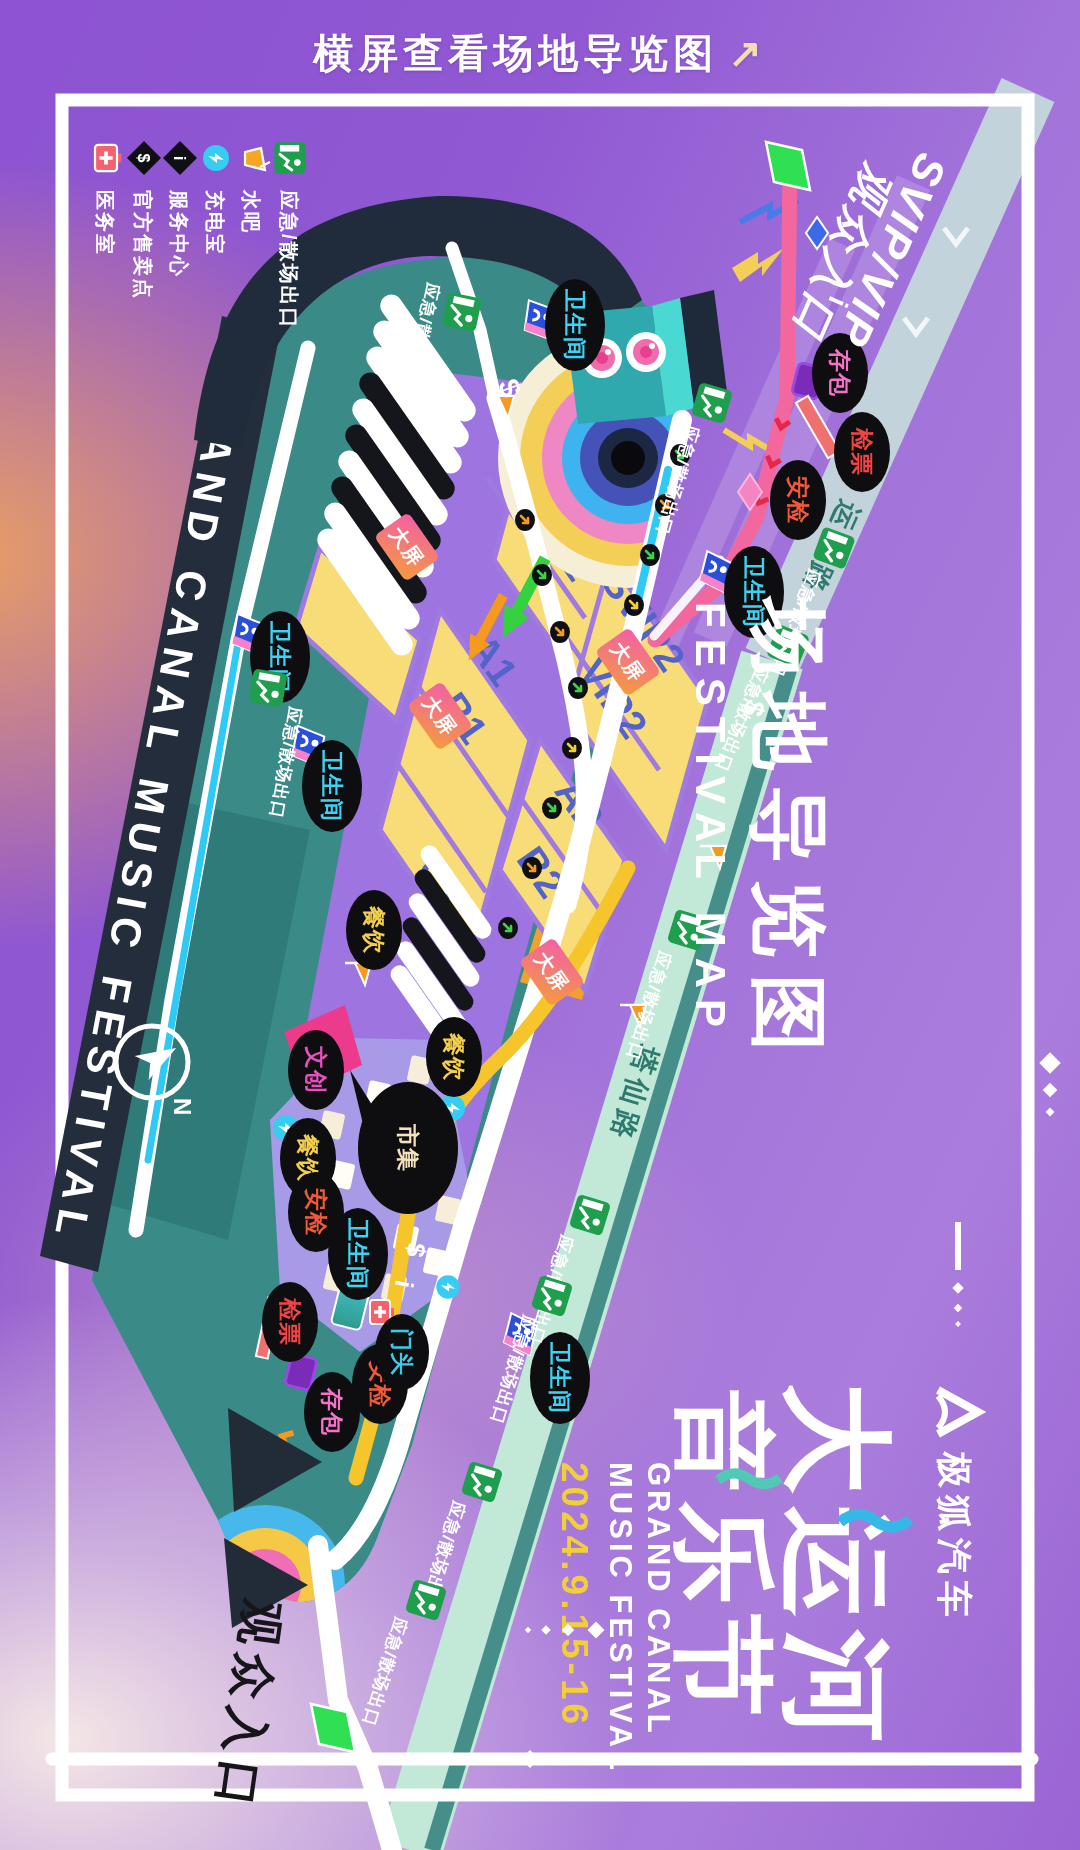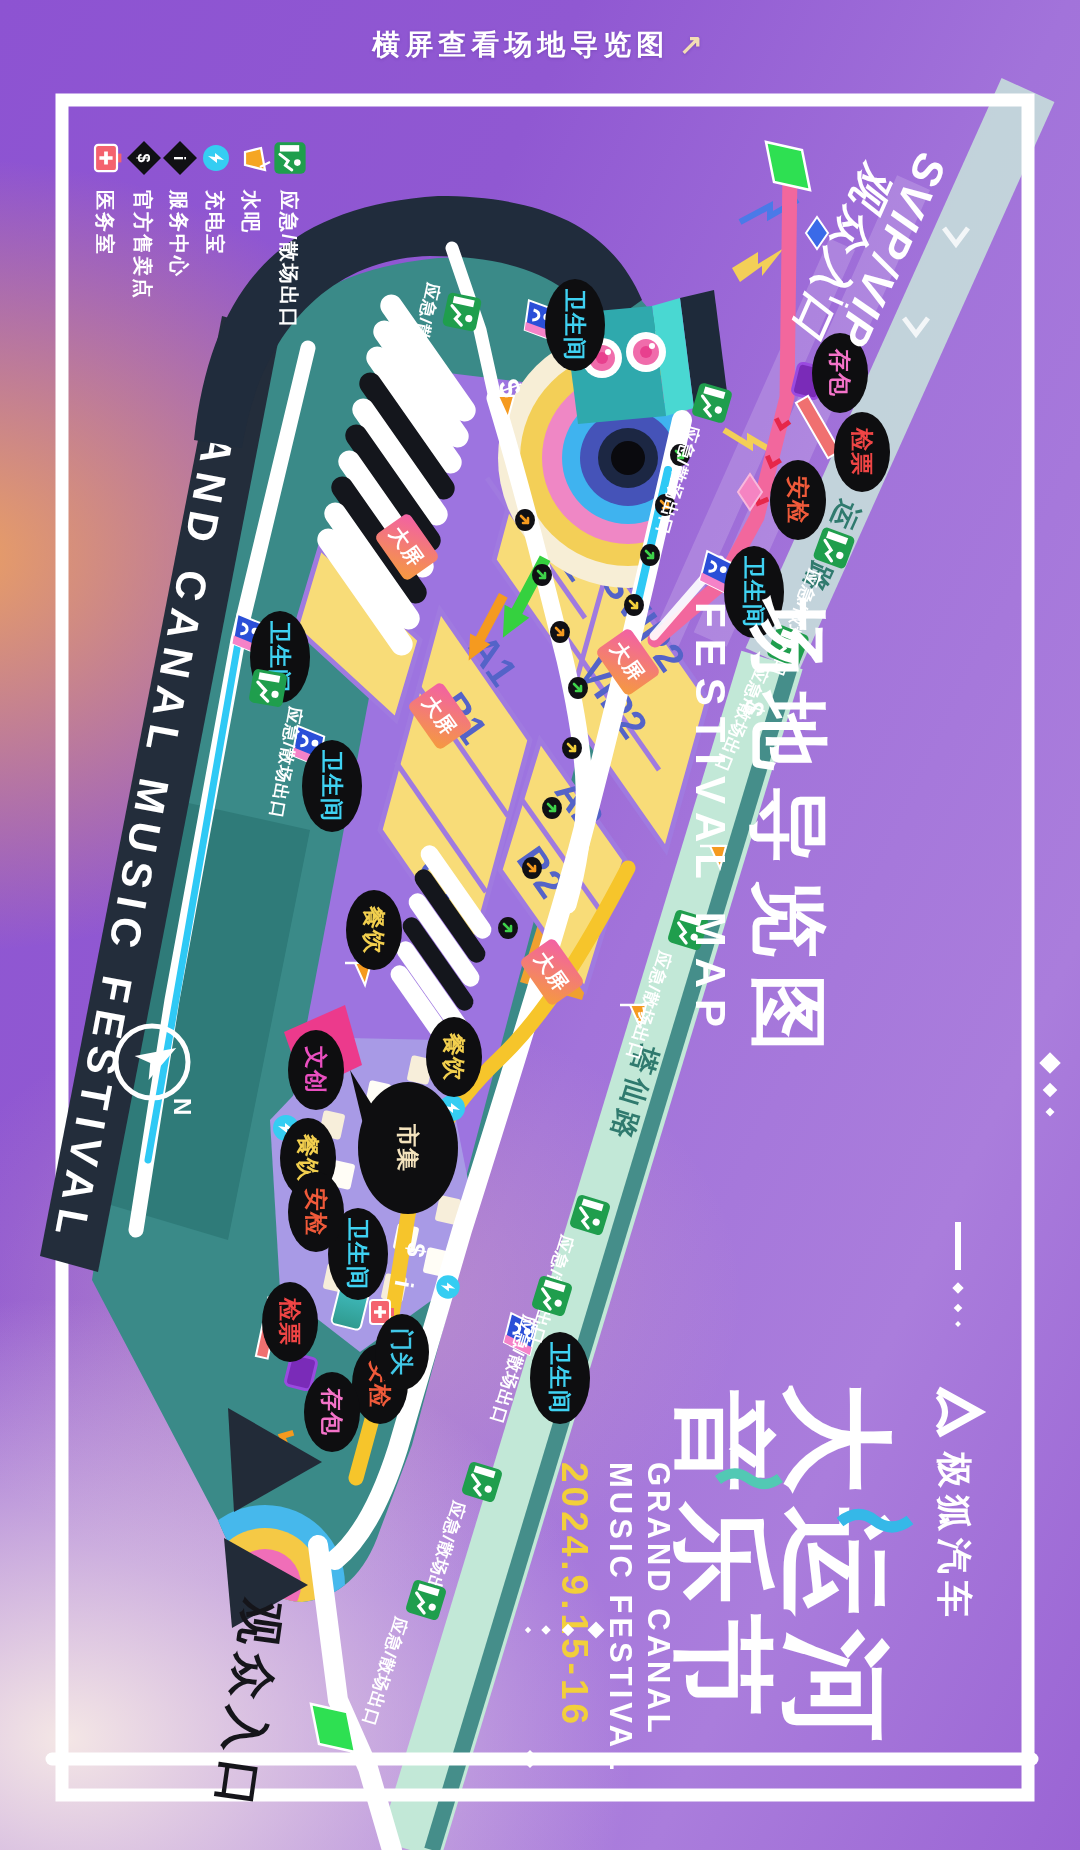--- a/index.html
+++ b/index.html
@@ -11,21 +11,21 @@
       radial-gradient(980px 760px at 6% 94%, rgba(248,236,230,.96), rgba(248,236,230,0) 58%),
       radial-gradient(700px 500px at 30% 70%, rgba(236,200,180,.35), rgba(236,200,180,0) 60%),
       linear-gradient(115deg,#8d53d2 0%,#9058d2 30%,#a273da 55%,#aa7ddc 78%,#9a64d4 100%);
   }
   .scene-rot{
     position:absolute;left:0;top:0;width:1850px;height:1080px;
     transform:rotate(90deg) translateY(-1080px);transform-origin:top left;
   }
   .instruction{
     position:absolute;left:0;top:26px;width:1080px;text-align:center;
-    color:#fff;font-size:28px;font-weight:bold;letter-spacing:5px;z-index:10;
+    color:#fff;font-size:40px;font-weight:bold;letter-spacing:5px;z-index:10;
     text-shadow:0 1px 3px rgba(80,40,140,.35);
   }
   .instruction .arrow{color:#f2ddb4;font-weight:bold;margin-left:10px;}
   svg text{font-family:"Liberation Sans",sans-serif;}
   .band-text{fill:#fff;font-size:42px;font-weight:bold;letter-spacing:9px;}
   .zone{fill:#5463c8;font-size:40px;font-weight:bold;text-anchor:middle;}
   .bubtx{font-size:23px;font-weight:bold;text-anchor:middle;dominant-baseline:central;letter-spacing:1px;}
   .exlab{fill:#fff;font-size:17px;font-weight:bold;letter-spacing:1px;}
   .roadtx{fill:#2f7a6e;font-size:28px;font-weight:bold;letter-spacing:6px;}
   .legend-label{fill:#fff;font-size:20px;font-weight:bold;letter-spacing:2px;}

